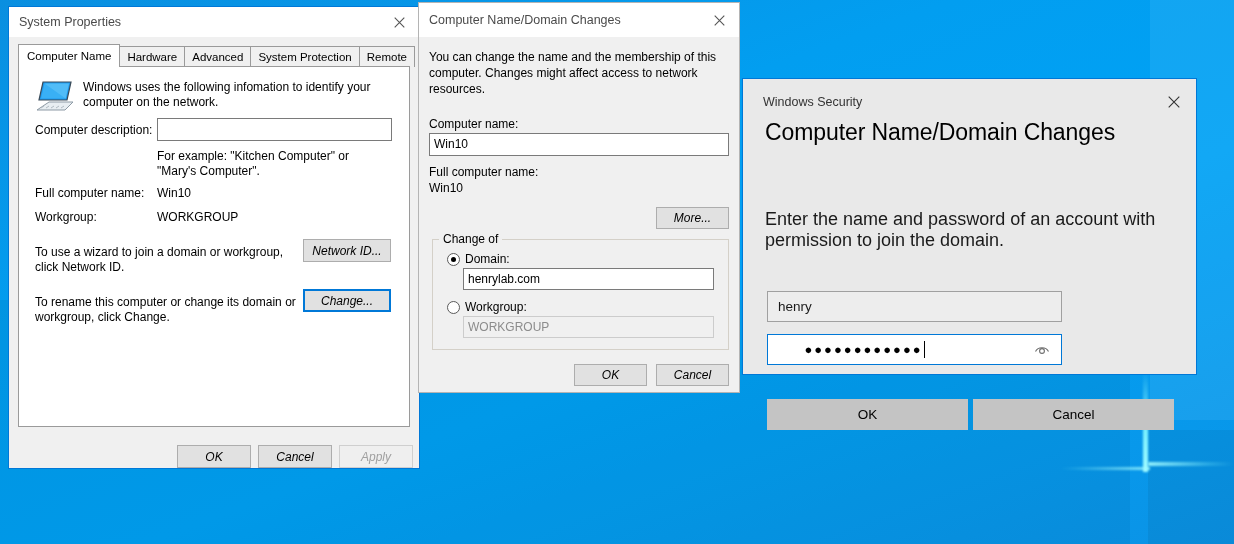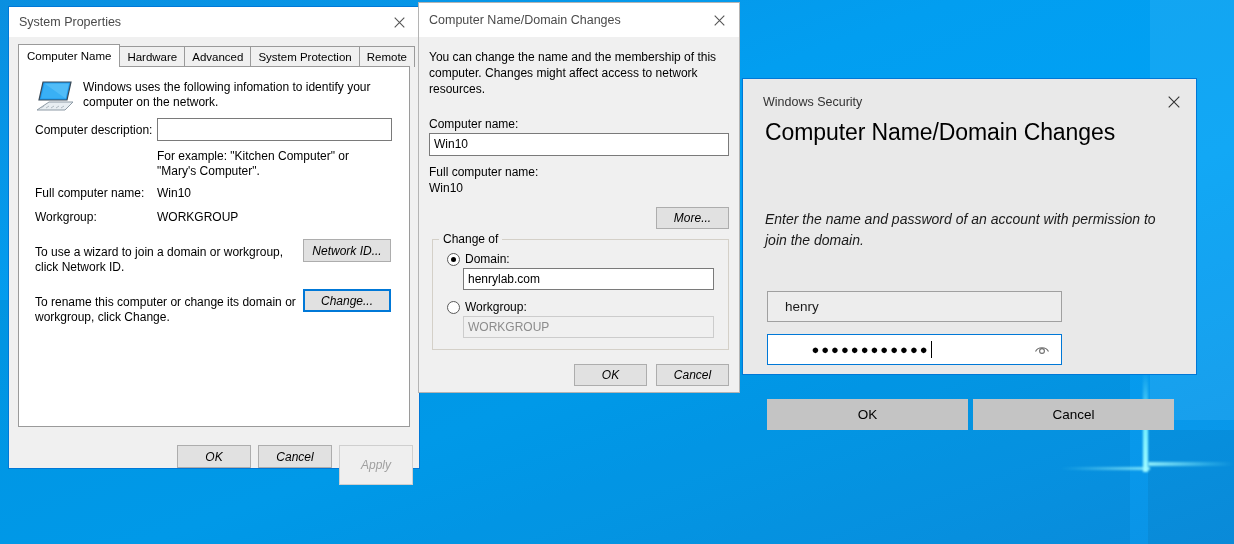--- a/index.html
+++ b/index.html
@@ -190,33 +190,32 @@
     font-size: 23px;
     color: #000;
     font-weight: 400;
     letter-spacing: -0.1px;
     white-space: nowrap;
   }
   #winsec .ws-desc {
     position: absolute;
     left: 22px; top: 130px;
     width: 400px;
-    font-size: 14px;
+    font-size: 18px;
     color: #1a1a1a;
     line-height: 21px;
-    font-style: italic;
   }
   #winsec .ws-field {
     position: absolute;
     box-sizing: border-box;
     background: #ededed;
     border: 1px solid #a0a0a0;
     font-size: 13.5px;
     color: #1a1a1a;
-    padding: 0 17px;
+    padding: 0 10px;
     display: flex;
     align-items: center;
   }
   #winsec .ws-field.focused {
     background: #ffffff;
     border: 1px solid #0078d7;
   }
   #winsec .ws-pw-dots {
     font-size: 11px;
     letter-spacing: 2.2px;
@@ -312,21 +311,21 @@
 
         <div class="lbl" style="left:16px; top:178px; width:265px;">To use a wizard to join a domain or workgroup, click Network ID.</div>
         <div class="btn" style="left:284px; top:172px; width:88px; height:23px;">Network ID...</div>
 
         <div class="lbl" style="left:16px; top:228px; width:265px;">To rename this computer or change its domain or workgroup, click Change.</div>
         <div class="btn default" style="left:284px; top:222px; width:88px; height:23px;">Change...</div>
       </div>
 
       <div class="btn" style="left:168px; top:408px; width:74px; height:23px;">OK</div>
       <div class="btn" style="left:249px; top:408px; width:74px; height:23px;">Cancel</div>
-      <div class="btn disabled" style="left:330px; top:408px; width:74px; height:40px;">Apply</div>
+      <div class="btn disabled" style="left:330px; top:408px; width:74px; height:23px;">Apply</div>
     </div>
   </div>
 
   <div class="win32 inactive" id="cndc" style="left:418px; top:2px; width:322px; height:391px;">
     <div class="titlebar" style="height:34px;">
       <div class="title-text">Computer Name/Domain Changes</div>
       <div class="close-btn" style="height:33px;">
         <svg width="11" height="11" viewBox="0 0 11 11">
             <path d="M0.7 0.7 L10.3 10.3 M10.3 0.7 L0.7 10.3" stroke="currentColor" stroke-width="1.1" fill="none"></path>
           </svg>

